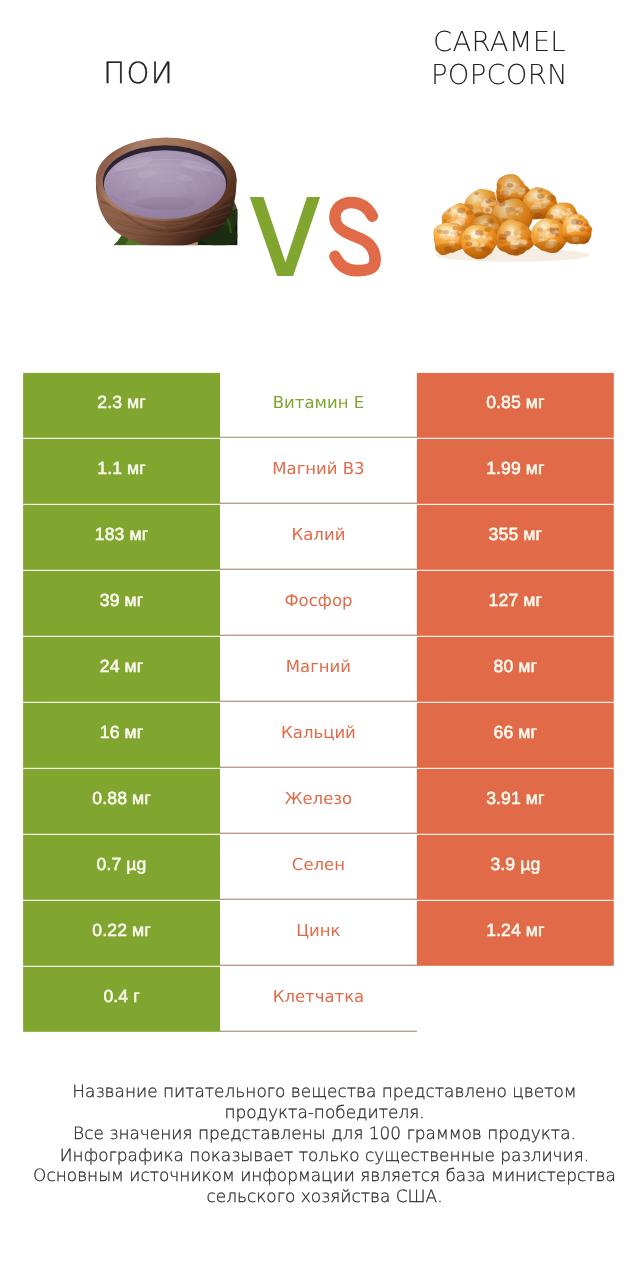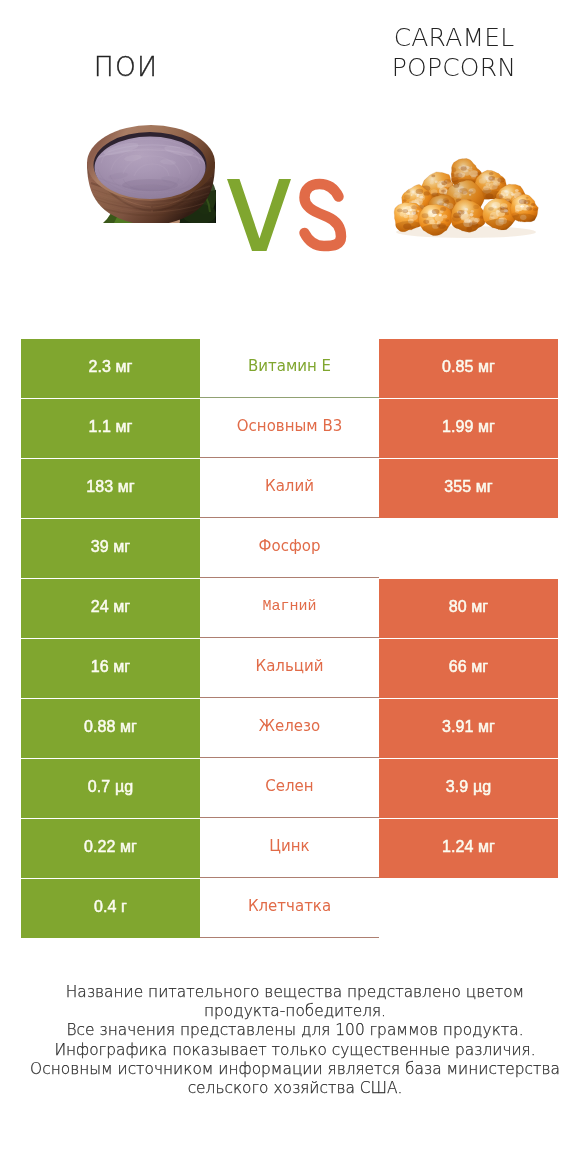--- a/index.html
+++ b/index.html
@@ -541,35 +541,36 @@
   </div>
 
   <div class="table">
       <div class="row">
         <div class="cell c-val c-left">2.3 мг</div>
         <div class="cell c-mid" style="color: rgb(128, 166, 47); border-bottom: 1px solid rgb(145, 161, 115);">Витамин Е</div>
         <div class="cell c-val c-right">0.85 мг</div>
       </div>
       <div class="row">
         <div class="cell c-val c-left">1.1 мг</div>
-        <div class="cell c-mid" style="color: rgb(225, 107, 72); border-bottom: 1px solid rgb(173, 127, 113);">Основным B3</div>
+        <div class="cell c-mid" style="color: rgb(225, 107, 72); border-bottom: 1px solid rgb(173, 127, 113);">Магний B3</div>
         <div class="cell c-val c-right">1.99 мг</div>
       </div>
       <div class="row">
         <div class="cell c-val c-left">183 мг</div>
         <div class="cell c-mid" style="color: rgb(225, 107, 72); border-bottom: 1px solid rgb(173, 127, 113);">Калий</div>
         <div class="cell c-val c-right">355 мг</div>
       </div>
       <div class="row">
         <div class="cell c-val c-left">39 мг</div>
         <div class="cell c-mid" style="color: rgb(225, 107, 72); border-bottom: 1px solid rgb(173, 127, 113);">Фосфор</div>
+        <div class="cell c-val c-right">127 мг</div>
       </div>
       <div class="row">
         <div class="cell c-val c-left">24 мг</div>
-        <div class="cell c-mid" style="color: rgb(225, 107, 72); border-bottom: 1px solid rgb(173, 127, 113); font-family: Liberation Mono, monospace;">Магний</div>
+        <div class="cell c-mid" style="color: rgb(225, 107, 72); border-bottom: 1px solid rgb(173, 127, 113);">Магний</div>
         <div class="cell c-val c-right">80 мг</div>
       </div>
       <div class="row">
         <div class="cell c-val c-left">16 мг</div>
         <div class="cell c-mid" style="color: rgb(225, 107, 72); border-bottom: 1px solid rgb(173, 127, 113);">Кальций</div>
         <div class="cell c-val c-right">66 мг</div>
       </div>
       <div class="row">
         <div class="cell c-val c-left">0.88 мг</div>
         <div class="cell c-mid" style="color: rgb(225, 107, 72); border-bottom: 1px solid rgb(173, 127, 113);">Железо</div>

